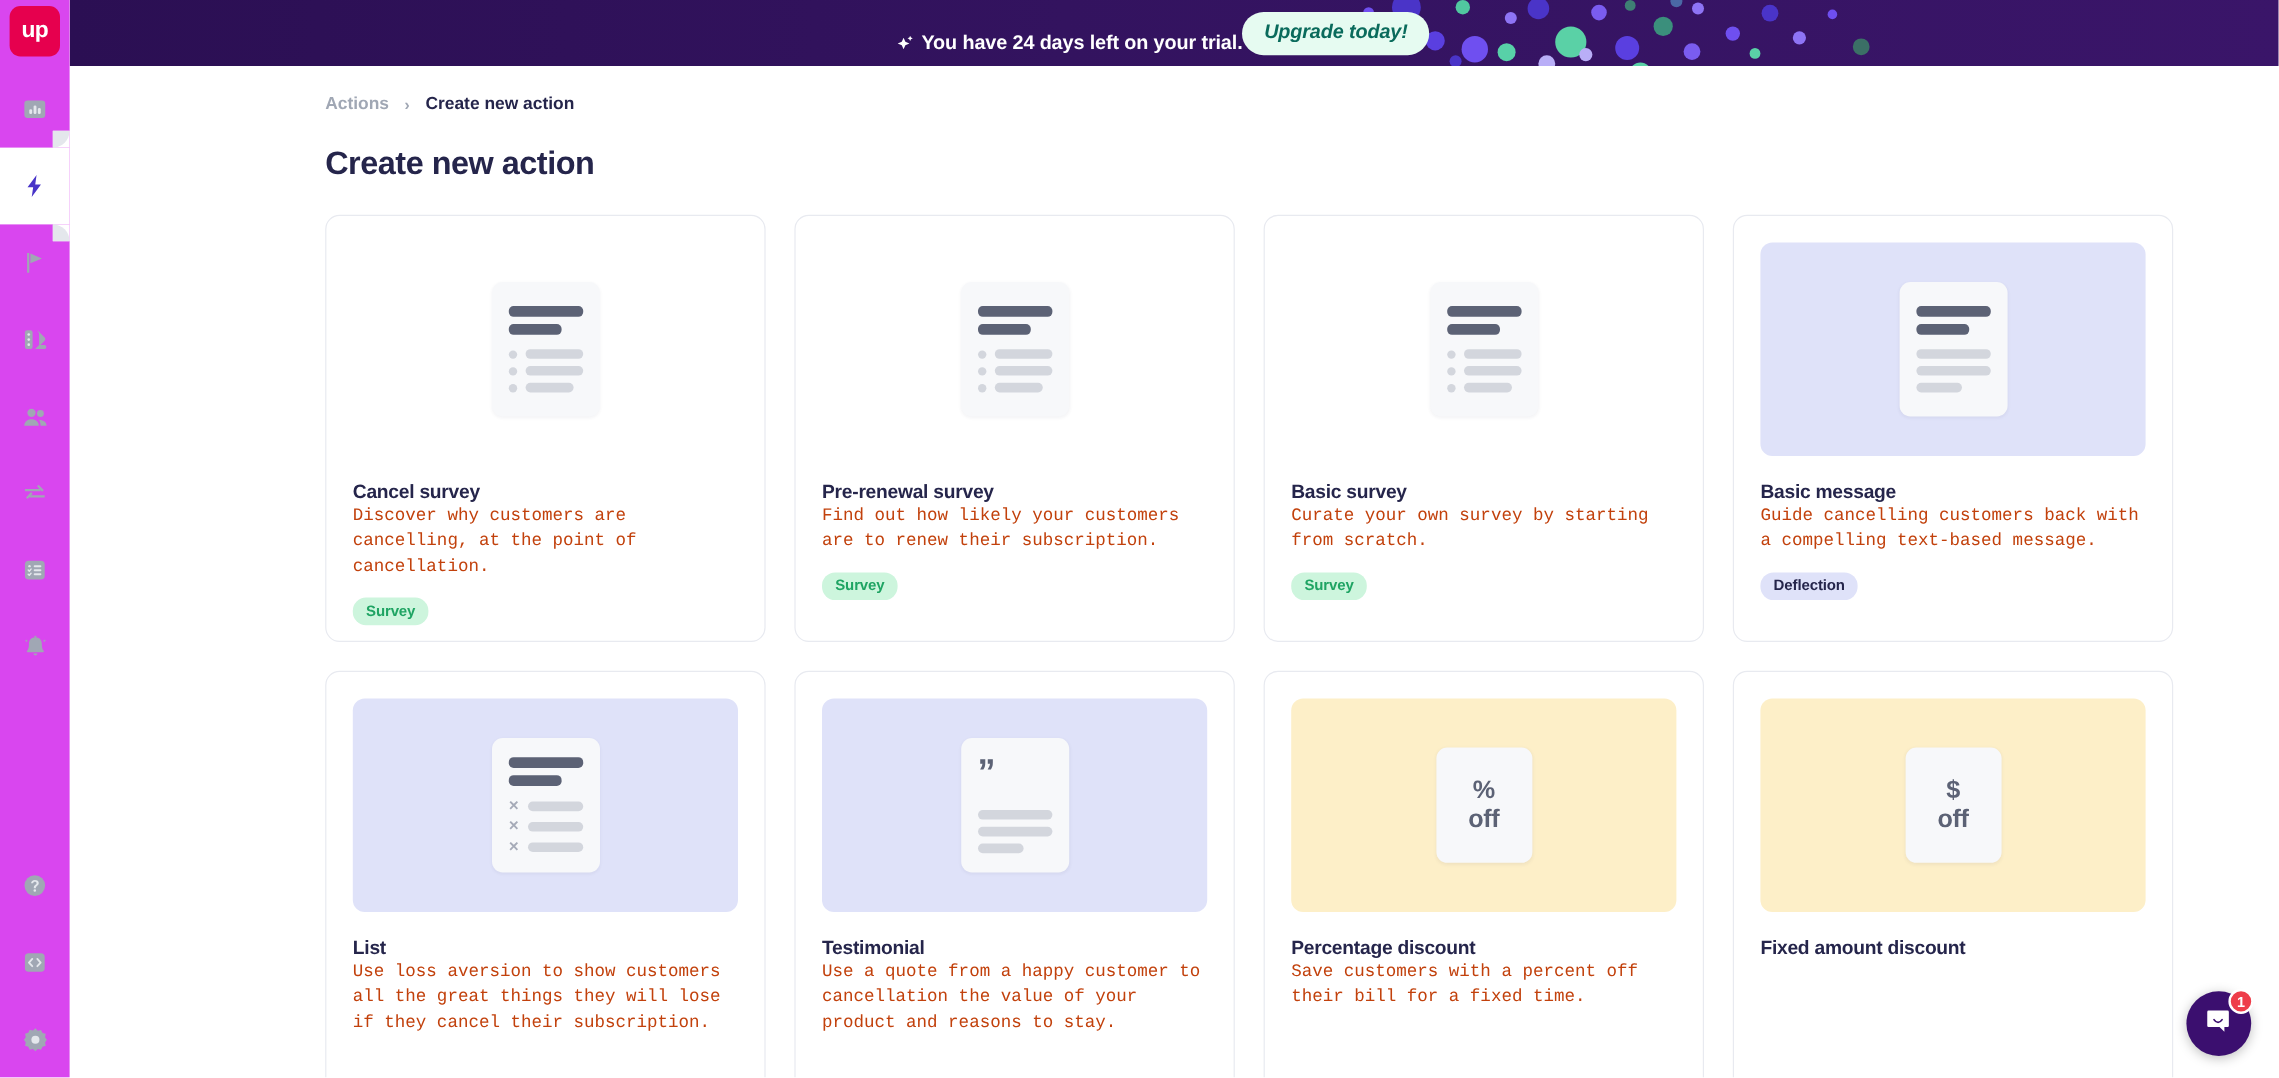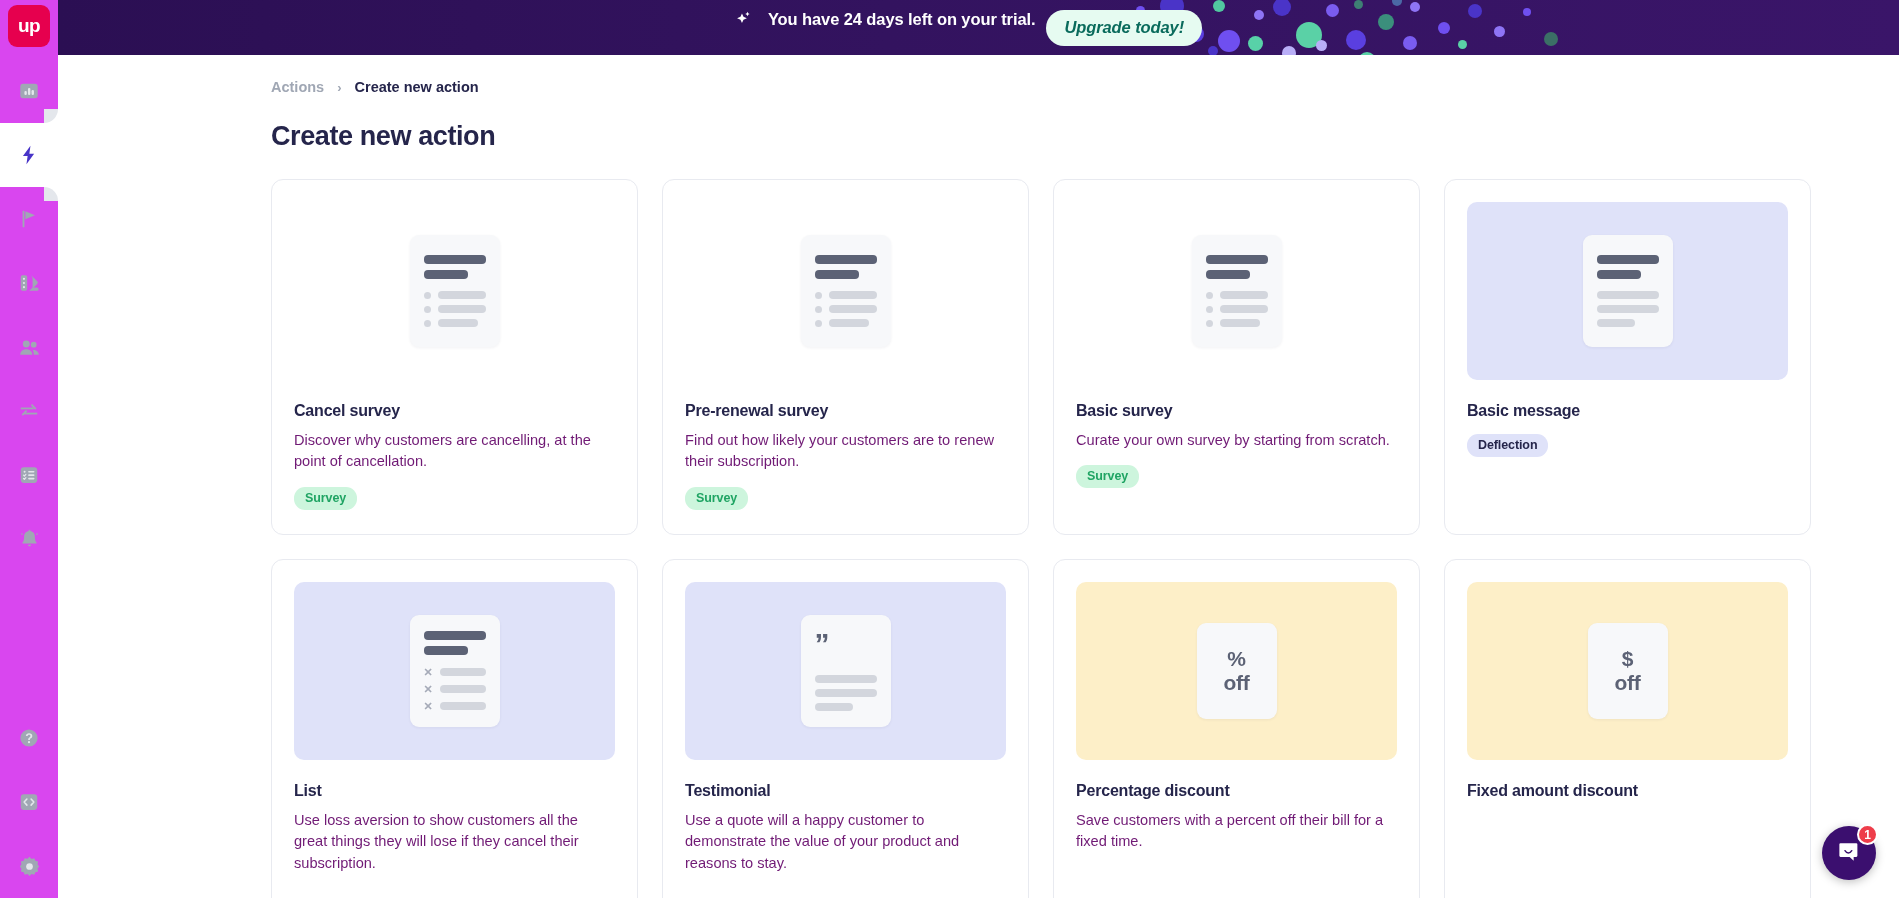--- a/index.html
+++ b/index.html
@@ -65,21 +65,21 @@
   .banner {
     position: relative; height: 55px; width: 100%;
     background: linear-gradient(90deg, #2b0f53 0%, #33135f 45%, #3a1569 100%);
     overflow: hidden;
     display: flex; align-items: center; justify-content: center;
   }
   .bubbles { position: absolute; inset: 0; pointer-events: none; }
   .bub { position: absolute; border-radius: 50%; }
   .banner-inner {
     position: relative; z-index: 2;
-    display: flex; align-items: flex-start; gap: 15px;
+    display: flex; align-items: flex-end; gap: 4px;
     transform: translateX(-10px);
   }
   .banner-text {
     color: #ffffff; font-size: 16.5px; font-weight: bold; letter-spacing: -0.1px;
     white-space: nowrap;
   }
   .star-icon { width: 18px; height: 18px; display: block; }
   .upgrade-btn {
     background: #e6fbf1; color: #0a6b5c;
     border: none; border-radius: 22px;
@@ -168,22 +168,21 @@
   .pricetxt {
     color: #5c6275; font-weight: bold; text-align: center;
     font-size: 21px; line-height: 1.12; letter-spacing: -0.3px;
   }
 
   .card-title {
     margin-top: 22px;
     font-size: 16px; font-weight: bold; color: #25254b; letter-spacing: -0.2px;
   }
   .card-desc {
-    margin-top: 10px;
-    font-size: 14.6px; line-height: 1.47; color: #701a75;
+    font-size: 14.6px; line-height: 1.47; color: #c2410c; font-family: Liberation Mono, monospace;
   }
   .badge {
     display: inline-block; align-self: flex-start;
     margin-top: 14px;
     padding: 4px 11px 5px;
     border-radius: 11px;
     font-size: 12.5px; font-weight: bold; letter-spacing: -0.1px;
   }
   .badge-survey { background: #cdf5dd; color: #1fa463; }
   .badge-deflection { background: #dfe2f9; color: #25254b; }
@@ -480,20 +479,21 @@
                   <div class="bar bar-dark w72"></div>
                 </div>
                 <div class="rows">
                   <div class="bar bar-light w100"></div>
                   <div class="bar bar-light w100"></div>
                   <div class="bar bar-light w62"></div>
                 </div>
               </div>
             </div>
             <div class="card-title">Basic message</div>
+            <div class="card-desc">Guide cancelling customers back with a compelling text-based message.</div>
             <span class="badge badge-deflection">Deflection</span>
           </div>
           <div class="card">
             <div class="thumb lav">
               <div class="sheet">
                 <div class="hdr-group">
                   <div class="bar bar-dark w100"></div>
                   <div class="bar bar-dark w72"></div>
                 </div>
                 <div class="rows">
@@ -520,21 +520,21 @@
               <div class="sheet">
                 <div class="quote">”</div>
                 <div class="rows">
                   <div class="bar bar-light w100"></div>
                   <div class="bar bar-light w100"></div>
                   <div class="bar bar-light w62"></div>
                 </div>
               </div>
             </div>
             <div class="card-title">Testimonial</div>
-            <div class="card-desc">Use a quote will a happy customer to demonstrate the value of your product and reasons to stay.</div>
+            <div class="card-desc">Use a quote from a happy customer to cancellation the value of your product and reasons to stay.</div>
           </div>
           <div class="card">
             <div class="thumb cream">
               <div class="sheet sq">
                 <div class="pricetxt"><span>%</span><br><span>off</span></div>
               </div>
             </div>
             <div class="card-title">Percentage discount</div>
             <div class="card-desc">Save customers with a percent off their bill for a fixed time.</div>
           </div>

